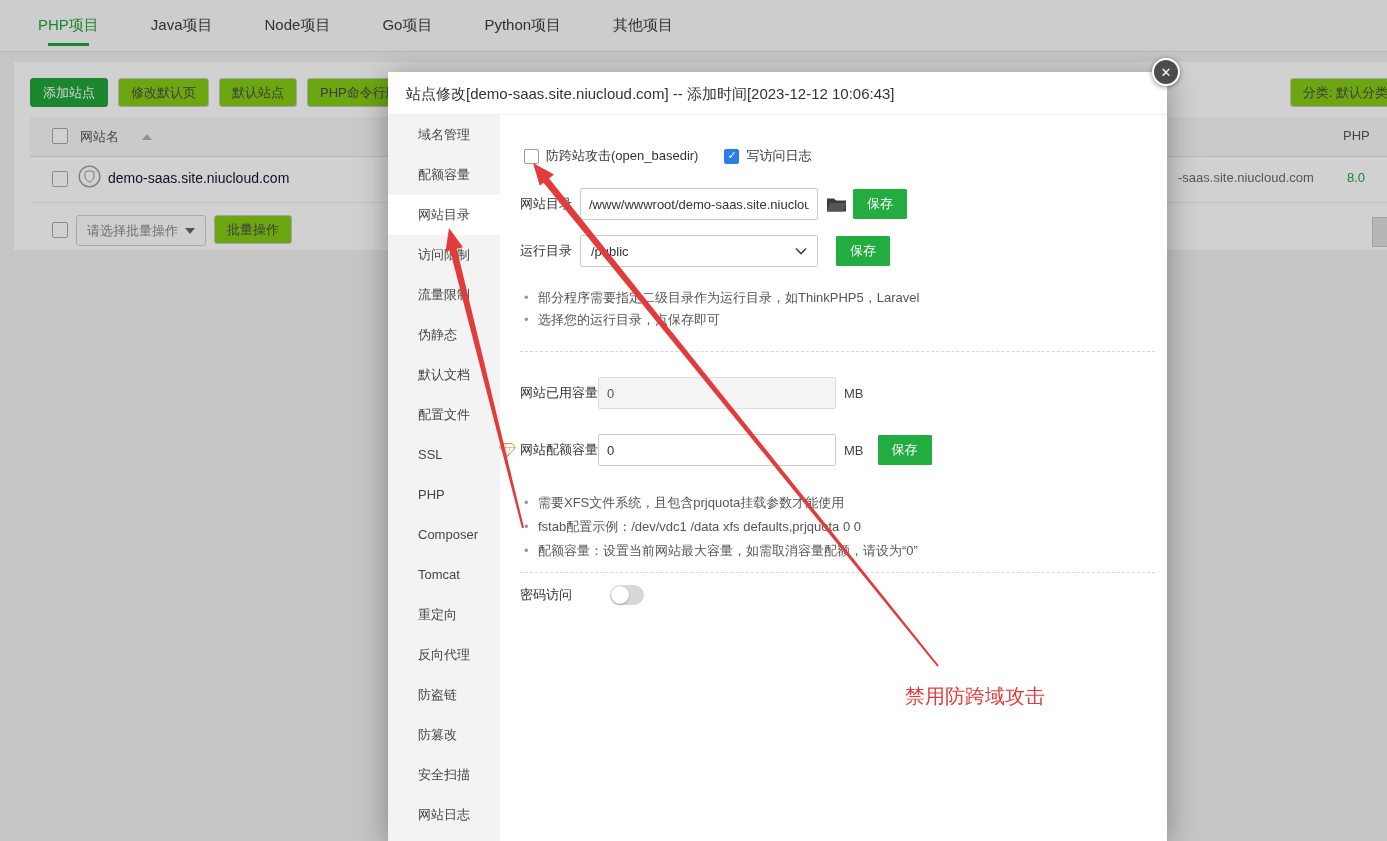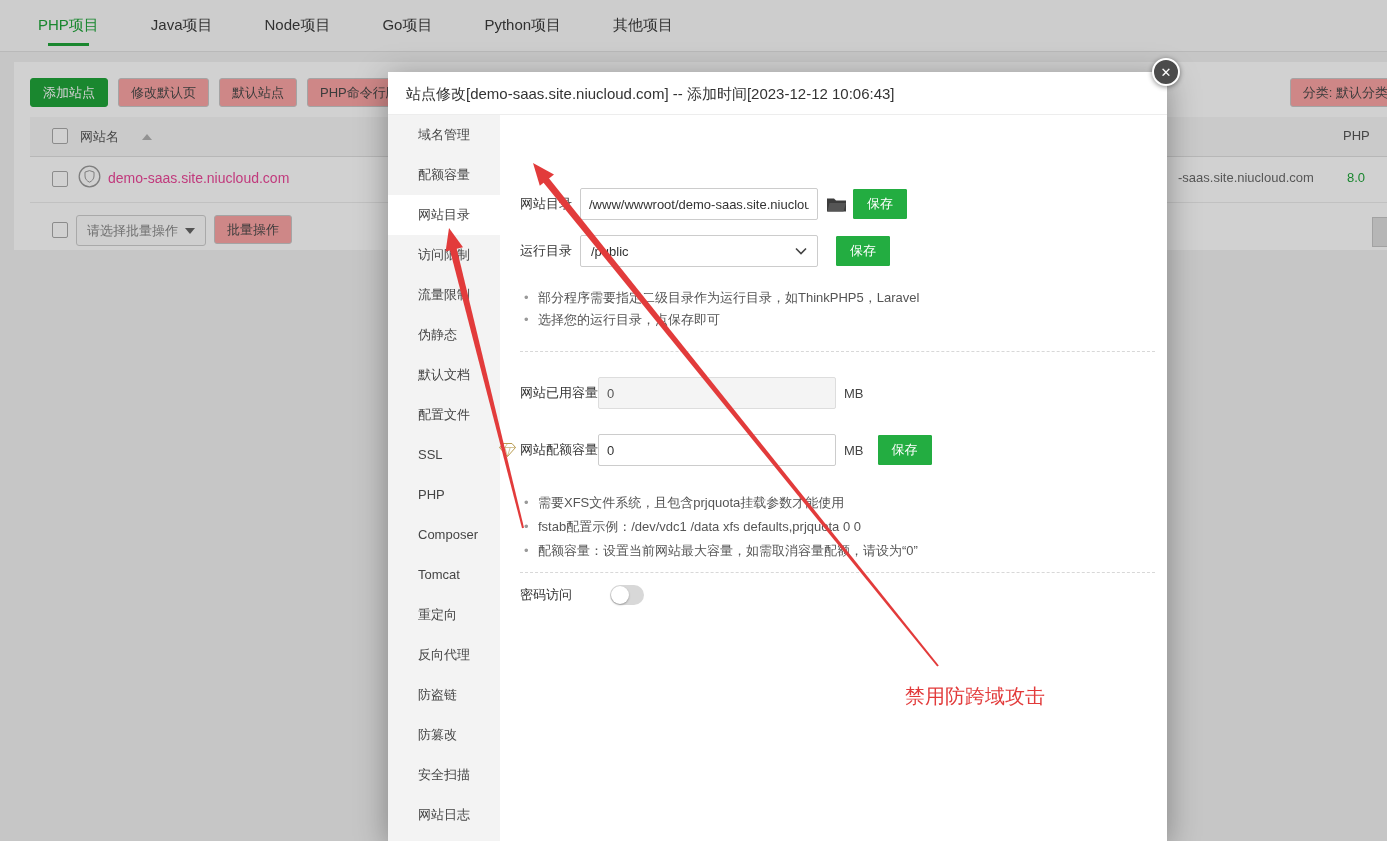--- a/index.html
+++ b/index.html
@@ -11,34 +11,34 @@
             border-bottom:1px solid #e2e2e2; display:flex; padding-left:12px; }
   .tab { padding:0 26px; line-height:50px; font-size:15px; color:#3c3c3c; position:relative; cursor:pointer; }
   .tab.active { color:#20a53a; }
   .tab.active::after { content:""; position:absolute; left:32%; right:32%; bottom:5px; height:3px; background:#20a53a; }
 
   .panel { position:absolute; left:14px; top:62px; width:1373px; height:188px; background:#fff; }
   .toolbar { position:absolute; left:16px; top:16px; display:flex; gap:10px; }
   .btn { height:29px; font-size:13px; border-radius:3px; padding:0 12px; cursor:pointer;
          display:inline-flex; align-items:center; }
   .btn-green { background:#20a53a; border:1px solid #20a53a; color:#fff; }
-  .btn-plain { background:#fca5a5; border:1px solid #c9c9c9; color:#4a4a4a; }
+  .btn-plain { background:#84cc16; border:1px solid #c9c9c9; color:#4a4a4a; }
   .category-btn { position:absolute; right:-14px; top:16px; }
 
   .thead { position:absolute; left:16px; right:0; top:55px; height:40px; background:#f7f7f7;
            border-bottom:1px solid #e0e0e0; }
   .trow  { position:absolute; left:16px; right:0; top:95px; height:46px; border-bottom:1px solid #ececec; }
   .batchrow { position:absolute; left:16px; right:0; top:153px; height:32px; }
   .cbx { position:absolute; width:16px; height:16px; border:1px solid #aaa; border-radius:2px; background:#fff; }
   .col-site { position:absolute; left:50px; top:11px; font-size:13px; color:#555; }
   .caret-up { position:absolute; left:112px; top:17px; width:0; height:0;
               border-left:5px solid transparent; border-right:5px solid transparent;
               border-bottom:6px solid #b3b3b3; }
   .col-php { position:absolute; left:1313px; top:11px; font-size:13px; color:#555; }
-  .site-link { position:absolute; left:78px; top:13px; font-size:14px; color:#ec4899; cursor:pointer; }
+  .site-link { position:absolute; left:78px; top:13px; font-size:14px; color:#0f172a; cursor:pointer; }
   .site-link-tail { position:absolute; left:1148px; top:13px; font-size:13px; color:#6b6b6b; }
   .php-ver { position:absolute; left:1317px; top:13px; font-size:13px; color:#20a53a; }
   .shield-wrap { position:absolute; left:48px; top:8px; }
   .batch-select { position:absolute; left:46px; top:0; width:130px; height:31px; border:1px solid #cfcfcf;
                   border-radius:3px; background:#fdfdfd; font-size:13px; color:#888;
                   display:flex; align-items:center; padding:0 10px; cursor:pointer; }
   .caret-down { margin-left:auto; width:0; height:0; border-left:5px solid transparent;
                 border-right:5px solid transparent; border-top:6px solid #666; }
   .batch-btn { position:absolute; left:184px; top:0; }
   .page-frag { position:absolute; left:1358px; top:155px; width:40px; height:30px; background:#dedede;
@@ -169,20 +169,26 @@
         <div class="item">重定向</div>
         <div class="item">反向代理</div>
         <div class="item">防盗链</div>
         <div class="item">防篡改</div>
         <div class="item">安全扫描</div>
         <div class="item">网站日志</div>
       </div>
 
       <div class="mcontent">
 
+        <div class="row" style="left:24px; top:32px;">
+          <span class="mcheck"></span>
+          <span class="cklabel">防跨站攻击(open_basedir)</span>
+          <span class="mcheck checked" style="margin-left:26px;"></span>
+          <span class="cklabel">写访问日志</span>
+        </div>
 
         <div class="row" style="left:20px; top:73px;">
           <span class="flabel">网站目录</span>
           <input class="tinput" value="/www/wwwroot/demo-saas.site.niucloud.com" style="">
           <span class="folder-btn">
             <svg width="21" height="17" viewBox="0 0 21 17">
               <path d="M1 2.5 H8 L10 4.5 H20 V15.5 H1 Z" fill="#3c3c3c"></path>
               <path d="M3.5 7 H20 L17.5 15.5 H1.5 Z" fill="#555"></path>
             </svg>
           </span>

